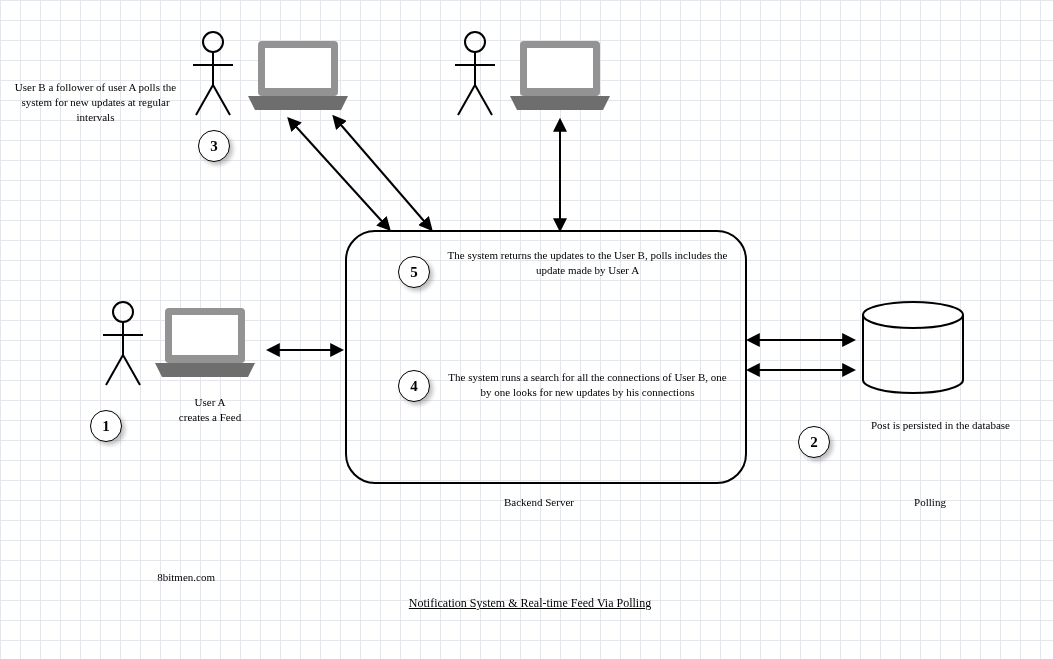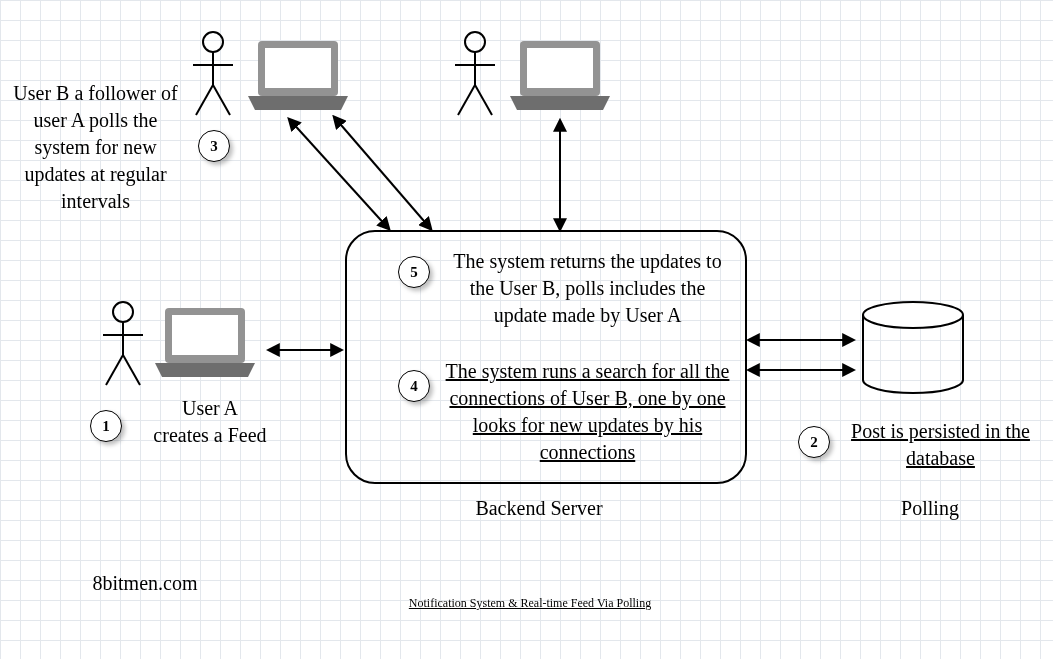--- a/index.html
+++ b/index.html
@@ -8,21 +8,21 @@
     background:
       linear-gradient(#e3e7ec 1px,transparent 1px) 0 0/20px 20px,
       linear-gradient(90deg,#e3e7ec 1px,transparent 1px) 0 0/20px 20px,
       #fff;
     font-family:"Comic Sans MS","Segoe Script",cursive;
     color:#000;
     position:relative;
     overflow:hidden;
   }
   .abs{position:absolute;}
-  .txt{font-size:20px;line-height:1.35;text-align:center;}
+  .txt{font-size:11px;line-height:1.35;text-align:center;}
   .step{
     width:30px;height:30px;border-radius:50%;
     background:#fff;border:1.5px solid #000;
     display:flex;align-items:center;justify-content:center;
     font-size:15px;font-weight:bold;
     box-shadow:3px 3px 4px rgba(0,0,0,.25);
   }
   .server{
     border:2px solid #000;border-radius:30px;
     background:transparent;
@@ -106,23 +106,23 @@
 <div class="abs step" style="left:398px;top:370px;">4</div>
 <div class="abs step" style="left:398px;top:256px;">5</div>
 
 <div class="abs txt" style="left:8px;top:80px;width:175px;">User B a follower of user A polls the system for new updates at regular intervals</div>
 
 <div class="abs txt" style="left:130px;top:395px;width:160px;white-space:pre-line;">User A
 creates a Feed</div>
 
 <div class="abs txt" style="left:445px;top:248px;width:285px;">The system returns the updates to the User B, polls includes the update made by User A</div>
 
-<div class="abs txt" style="left:445px;top:358px;width:285px;text-decoration:underline;">The system runs a search for all the connections of User B, one by one looks for new updates by his connections</div>
+<div class="abs txt" style="left:445px;top:370px;width:285px;">The system runs a search for all the connections of User B, one by one looks for new updates by his connections</div>
 
-<div class="abs txt" style="left:838px;top:418px;width:205px;text-decoration:underline;">Post is persisted in the database</div>
+<div class="abs txt" style="left:838px;top:418px;width:205px;">Post is persisted in the database</div>
 
 <div class="abs txt" style="left:449px;top:495px;width:180px;">Backend Server</div>
 
 <div class="abs txt" style="left:870px;top:495px;width:120px;">Polling</div>
 
-<div class="abs txt" style="left:75px;top:570px;width:140px;text-align:center;">8bitmen.com</div>
+<div class="abs txt" style="left:75px;top:570px;width:140px;text-align:right;">8bitmen.com</div>
 
 <div class="abs txt" style="left:280px;top:595px;width:500px;font-size:12px;text-decoration:underline;">Notification System &amp; Real-time Feed Via Polling</div>
 
 </body></html>

